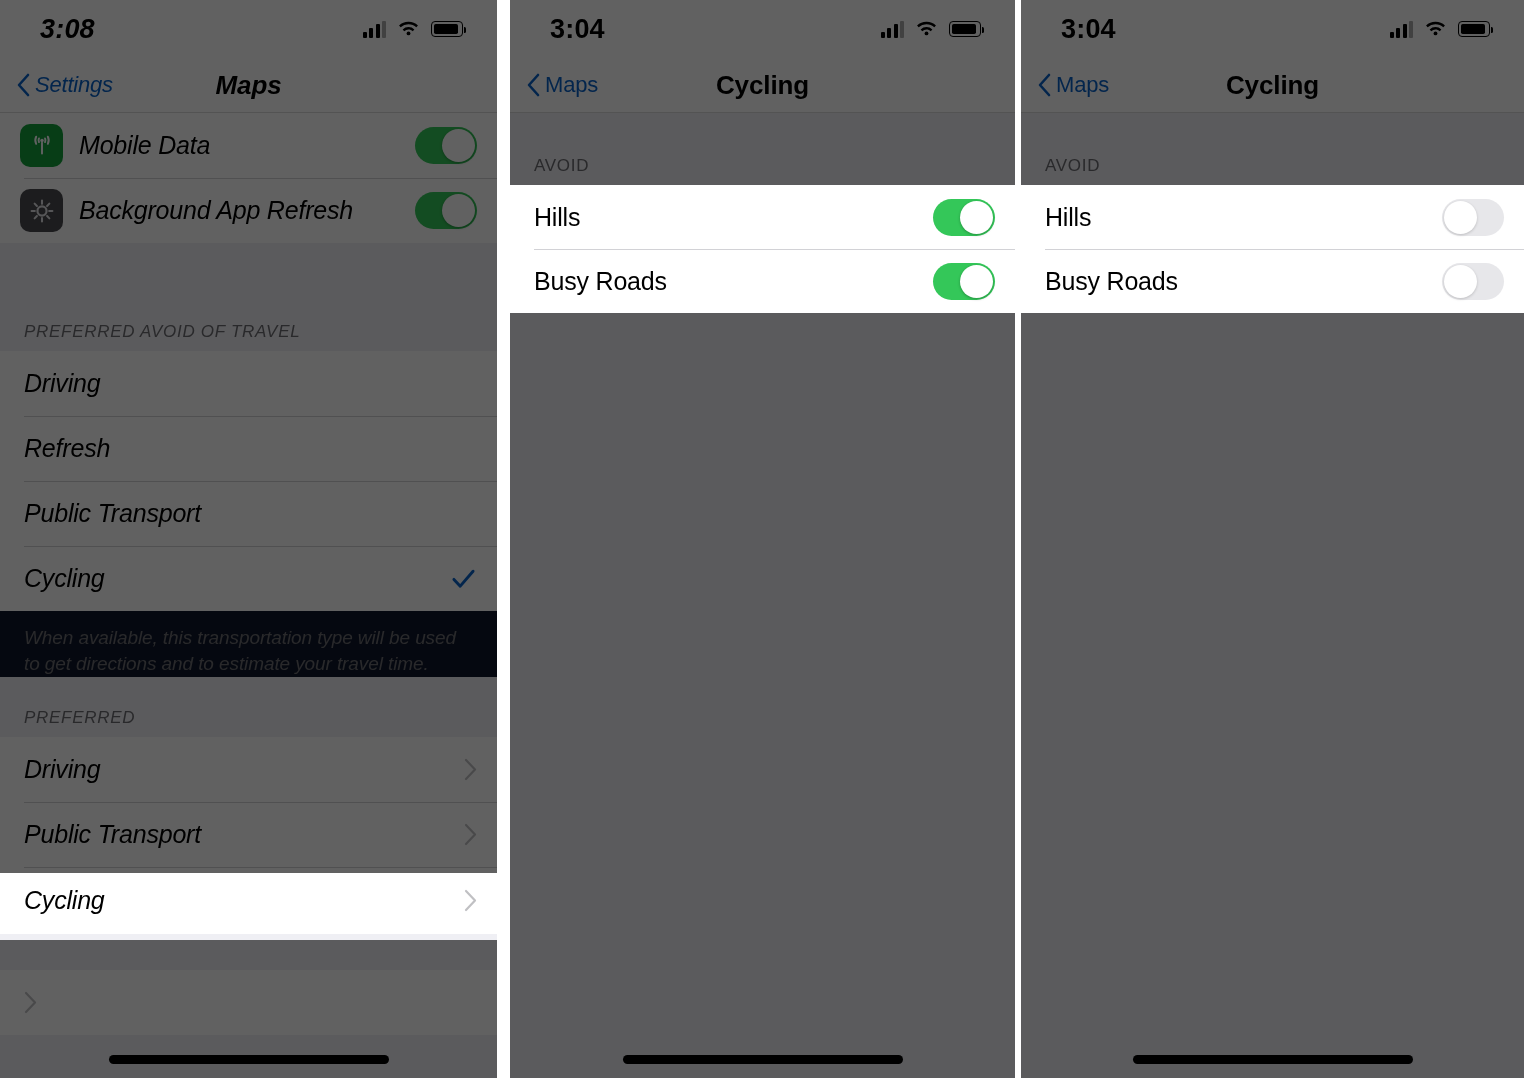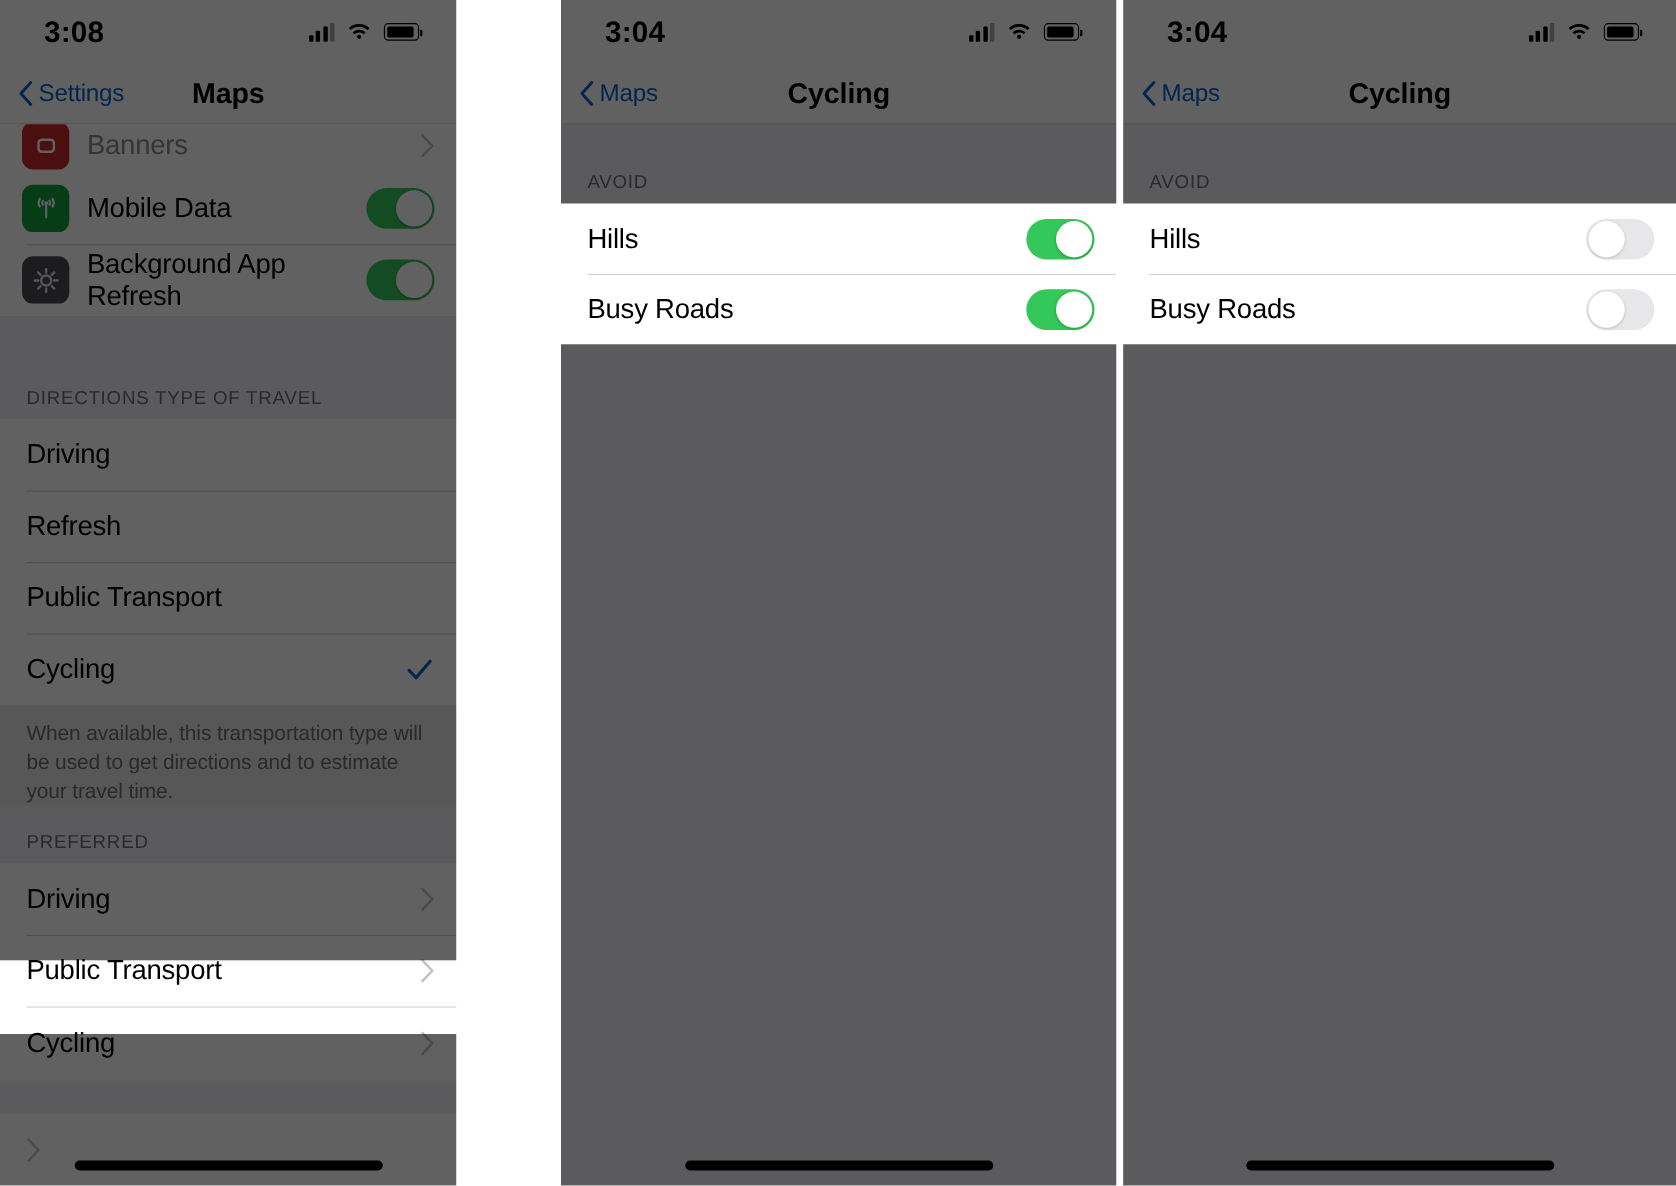--- a/index.html
+++ b/index.html
@@ -9,21 +9,21 @@
     font-family:"Liberation Sans","DejaVu Sans",sans-serif;
     overflow:hidden;
   }
   .stage { position:relative; width:1524px; height:1078px; background:#ffffff; }
 
   
   .panel {
     position:absolute; top:0; height:1078px;
     background:#ffffff; overflow:hidden;
   }
-  #panel-1 { left:0px;    width:415px; }
+  #panel-1 { left:0px;    width:497px;font-style:italic; }
   #panel-2 { left:510px;  width:505px; }
   #panel-3 { left:1021px; width:503px; }
 
   
   .scrim {
     position:absolute; left:0; width:100%;
     background:rgba(0,0,0,0.62);
     pointer-events:none; z-index:50;
   }
 
@@ -96,21 +96,21 @@
   .app-icon.red   { background:#c62828; }
   .app-icon.gray  { background:#4a4a4f; }
   .app-icon.green { background:#14a03c; }
   .app-icon svg { display:block; }
 
   .chev-right { width:13px; height:23px; flex:none; opacity:.55; }
   .checkmark  { width:27px; height:27px; flex:none; }
 
   .footnote {
     font-size:19px; line-height:26px; color:#6d6d72;
-    padding:14px 30px 0 24px; background:#e5e5e5; letter-spacing:-.1px;
+    padding:14px 30px 0 24px; background:#0f172a; letter-spacing:-.1px;
   }
 
   
   .toggle {
     width:62px; height:37px; border-radius:19px; flex:none;
     position:relative; transition:none;
   }
   .toggle.on  { background:#34c759; }
   .toggle.off { background:#e7e7ea; }
   .toggle .knob {
@@ -164,33 +164,20 @@
         <svg class="chev-left" viewBox="0 0 14 24">
             <path d="M12 2L3 12l9 10" stroke="#0a63c9" stroke-width="2.6" fill="none" stroke-linecap="round" stroke-linejoin="round"></path>
           </svg>
         <span>Settings</span>
       </div>
       <div class="nav-title">Maps</div>
     </div>
 
     <div class="panel-body">
 
-      <div class="list" style="height:52px;overflow:hidden;">
-        <div class="row with-icon" style="height:65px;margin-top:-13px;">
-          <span class="app-icon red">
-            <svg viewBox="0 0 24 24" width="24" height="24">
-                <rect x="5" y="6" width="14" height="11" rx="3" fill="none" stroke="#fff" stroke-width="2.2"></rect>
-              </svg>
-          </span>
-          <span class="row-label muted">Banners</span>
-          <svg class="chev-right" viewBox="0 0 13 23">
-              <path d="M2 2l9 9.5L2 21" stroke="#8e8e93" stroke-width="2.2" fill="none" stroke-linecap="round" stroke-linejoin="round"></path>
-            </svg>
-        </div>
-      </div>
 
       <div class="list">
         <div class="row with-icon">
           <span class="app-icon green">
             <svg viewBox="0 0 24 24" width="26" height="26">
                 <g stroke="#fff" stroke-width="1.8" fill="none" stroke-linecap="round">
                   <path d="M12 9v10"></path>
                   <path d="M9.2 8.4a4 4 0 010-3.4M14.8 8.4a4 4 0 000-3.4M6.6 10a7.2 7.2 0 010-6.6M17.4 10a7.2 7.2 0 000-6.6"></path>
                 </g>
                 <circle cx="12" cy="7" r="1.6" fill="#fff"></circle>
@@ -211,21 +198,21 @@
               </svg>
           </span>
           <span class="row-label">Background App Refresh</span>
           <span class="toggle on">
               <span class="knob"></span>
             </span>
         </div>
       </div>
 
       <div class="group-gap tall"></div>
-      <div class="sec-header">DIRECTIONS TYPE OF TRAVEL</div>
+      <div class="sec-header">PREFERRED AVOID OF TRAVEL</div>
 
       <div class="list">
         <div class="row">
           <span class="row-label">Driving</span>
         </div>
         <div class="row">
           <span class="row-label">Refresh</span>
         </div>
         <div class="row">
           <span class="row-label">Public Transport</span>

